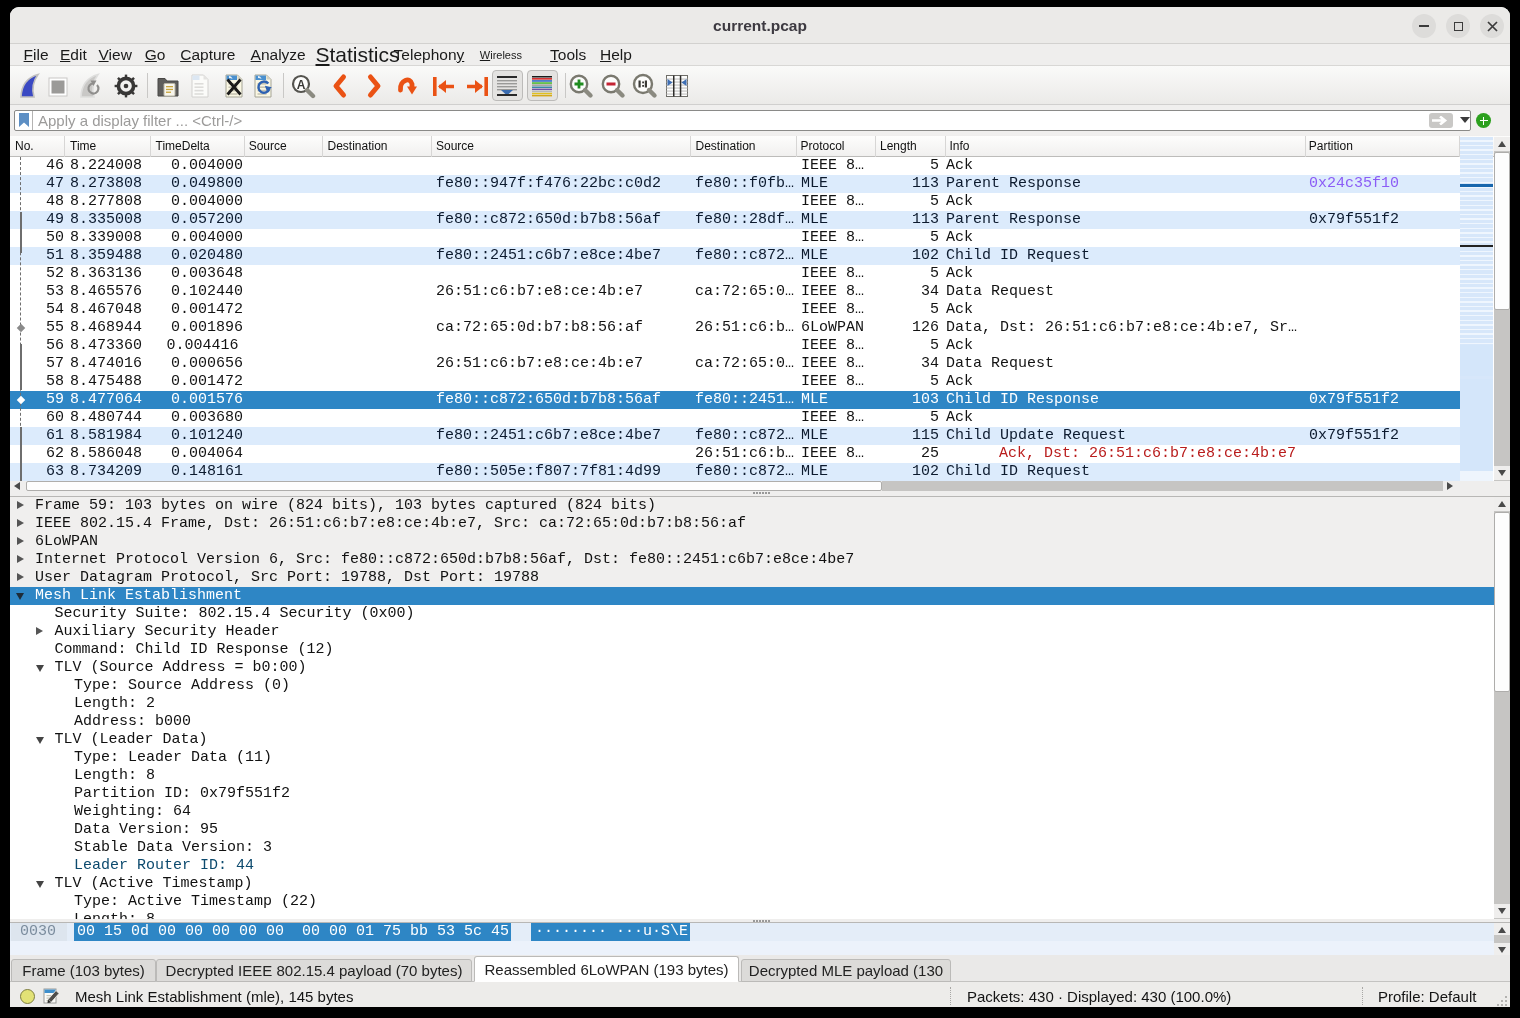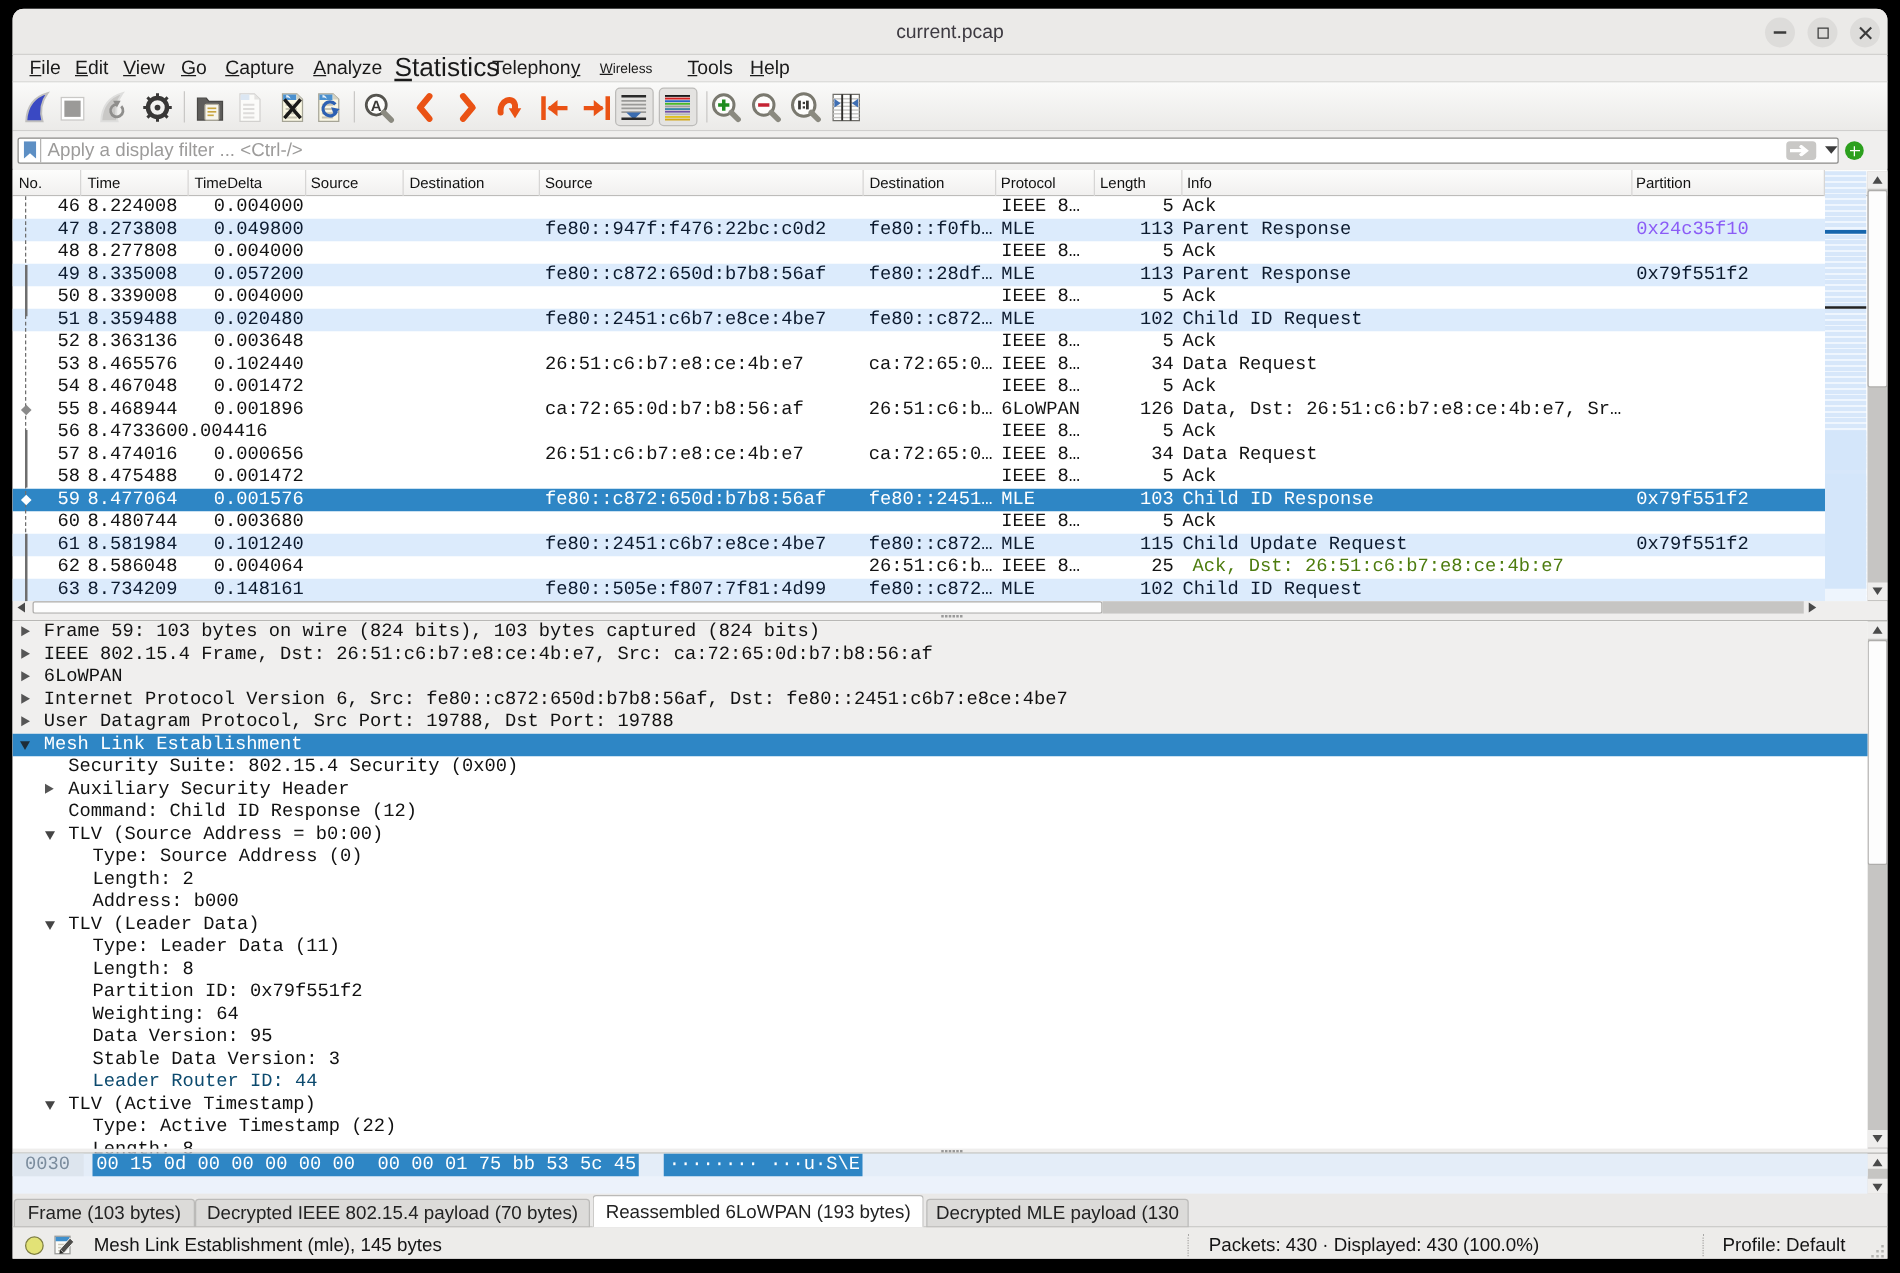--- a/index.html
+++ b/index.html
@@ -14,21 +14,21 @@
 .dl{position:absolute;height:18px;line-height:18.2px;font-family:"Liberation Mono",monospace;font-size:15px;white-space:pre;color:#111}
 .tri-r{position:absolute;width:0;height:0;border-left:7px solid #555;border-top:4.5px solid transparent;border-bottom:4.5px solid transparent}
 .tri-d{position:absolute;width:0;height:0;border-top:7px solid #444;border-left:4.5px solid transparent;border-right:4.5px solid transparent}
 .sbtn{position:absolute;background:#efeeed}
 .arr{position:absolute;width:0;height:0}
 .tab{position:absolute;font-size:15px;color:#222;text-align:center;border:1px solid #bbbab8;background:#dcdbd9;border-radius:3px 3px 0 0}
 </style></head><body>
 <div class="win">
 
 <div class="abs" style="left:0;top:0;width:1500px;height:37px;background:#ebeae8;border-bottom:1px solid #d2d1cf"></div>
-<div class="abs" style="left:0;top:8px;width:1500px;height:22px;text-align:center;font-size:15.5px;font-weight:normal;color:#3d3a41;line-height:22px">current.pcap</div>
+<div class="abs" style="left:0;top:8px;width:1500px;height:22px;text-align:center;font-size:15.5px;font-weight:bold;color:#3d3a41;line-height:22px">current.pcap</div>
 <div class="abs" style="left:1402px;top:7px;width:24px;height:24px;border-radius:50%;background:#dddcda"></div>
 <div class="abs" style="left:1409px;top:18px;width:10px;height:1.6px;background:#3b3b3b"></div>
 <div class="abs" style="left:1436px;top:7px;width:24px;height:24px;border-radius:50%;background:#dddcda"></div>
 <div class="abs" style="left:1444px;top:15px;width:9px;height:9px;border:1.6px solid #3b3b3b"></div>
 <div class="abs" style="left:1470px;top:7px;width:24px;height:24px;border-radius:50%;background:#dddcda"></div>
 <svg class="abs" style="left:1476px;top:13px" width="13" height="13">
       <path d="M2 2 L11 11 M11 2 L2 11" stroke="#3b3b3b" stroke-width="1.7"></path>
     </svg>
 <div class="abs" style="left:0;top:38px;width:1500px;height:21px;background:#efeeed;border-bottom:1px solid #d8d7d5"></div>
 <div class="abs" style="left:13.6px;top:38px;height:21px;line-height:20px;font-size:15.5px;color:#1a1a1a"><u>F</u>ile</div>
@@ -318,21 +318,21 @@
       <span class="c" style="left:150px;width:83px;text-align:right;color:#131313">0.001896</span>
       <span class="c" style="left:426px;color:#131313">ca:72:65:0d:b7:b8:56:af</span>
       <span class="c" style="left:685px;color:#131313">26:51:c6:b…</span>
       <span class="c" style="left:791px;color:#131313">6LoWPAN</span>
       <span class="c" style="left:860px;width:69px;text-align:right;color:#131313">126</span>
       <span class="c" style="left:936px;color:#131313">Data, Dst: 26:51:c6:b7:e8:ce:4b:e7, Sr…</span>
     </div>
 <div class="row" style="top:330px">
       <span class="c" style="left:10px;width:44px;text-align:right;color:#131313">56</span>
       <span class="c" style="left:60px;color:#131313">8.473360</span>
-      <span class="c" style="left:132px;width:83px;text-align:left;color:#131313">0.004416</span>
+      <span class="c" style="left:151px;width:83px;text-align:center;color:#131313">0.004416</span>
       <span class="c" style="left:791px;color:#131313">IEEE 8…</span>
       <span class="c" style="left:860px;width:69px;text-align:right;color:#131313">5</span>
       <span class="c" style="left:936px;color:#131313">Ack</span>
     </div>
 <div class="row" style="top:348px">
       <span class="c" style="left:10px;width:44px;text-align:right;color:#131313">57</span>
       <span class="c" style="left:60px;color:#131313">8.474016</span>
       <span class="c" style="left:150px;width:83px;text-align:right;color:#131313">0.000656</span>
       <span class="c" style="left:426px;color:#131313">26:51:c6:b7:e8:ce:4b:e7</span>
       <span class="c" style="left:685px;color:#131313">ca:72:65:0…</span>
@@ -380,21 +380,21 @@
       <span class="c" style="left:936px;color:#0c1a2e">Child Update Request</span>
       <span class="c" style="left:1299px;color:#0c1a2e">0x79f551f2</span>
     </div>
 <div class="row" style="top:438px">
       <span class="c" style="left:10px;width:44px;text-align:right;color:#131313">62</span>
       <span class="c" style="left:60px;color:#131313">8.586048</span>
       <span class="c" style="left:150px;width:83px;text-align:right;color:#131313">0.004064</span>
       <span class="c" style="left:685px;color:#131313">26:51:c6:b…</span>
       <span class="c" style="left:791px;color:#131313">IEEE 8…</span>
       <span class="c" style="left:860px;width:69px;text-align:right;color:#131313">25</span>
-      <span class="c" style="left:944px;color:#4d7c0f">Ack, Dst: 26:51:c6:b7:e8:ce:4b:e7</span>
+      <span class="c" style="left:989px;color:#b91c1c">Ack, Dst: 26:51:c6:b7:e8:ce:4b:e7</span>
     </div>
 <div class="row" style="top:456px;background:#dcebfc"></div>
 <div class="row" style="top:456px">
       <span class="c" style="left:10px;width:44px;text-align:right;color:#0c1a2e">63</span>
       <span class="c" style="left:60px;color:#0c1a2e">8.734209</span>
       <span class="c" style="left:150px;width:83px;text-align:right;color:#0c1a2e">0.148161</span>
       <span class="c" style="left:426px;color:#0c1a2e">fe80::505e:f807:7f81:4d99</span>
       <span class="c" style="left:685px;color:#0c1a2e">fe80::c872…</span>
       <span class="c" style="left:791px;color:#0c1a2e">MLE</span>
       <span class="c" style="left:860px;width:69px;text-align:right;color:#0c1a2e">102</span>

